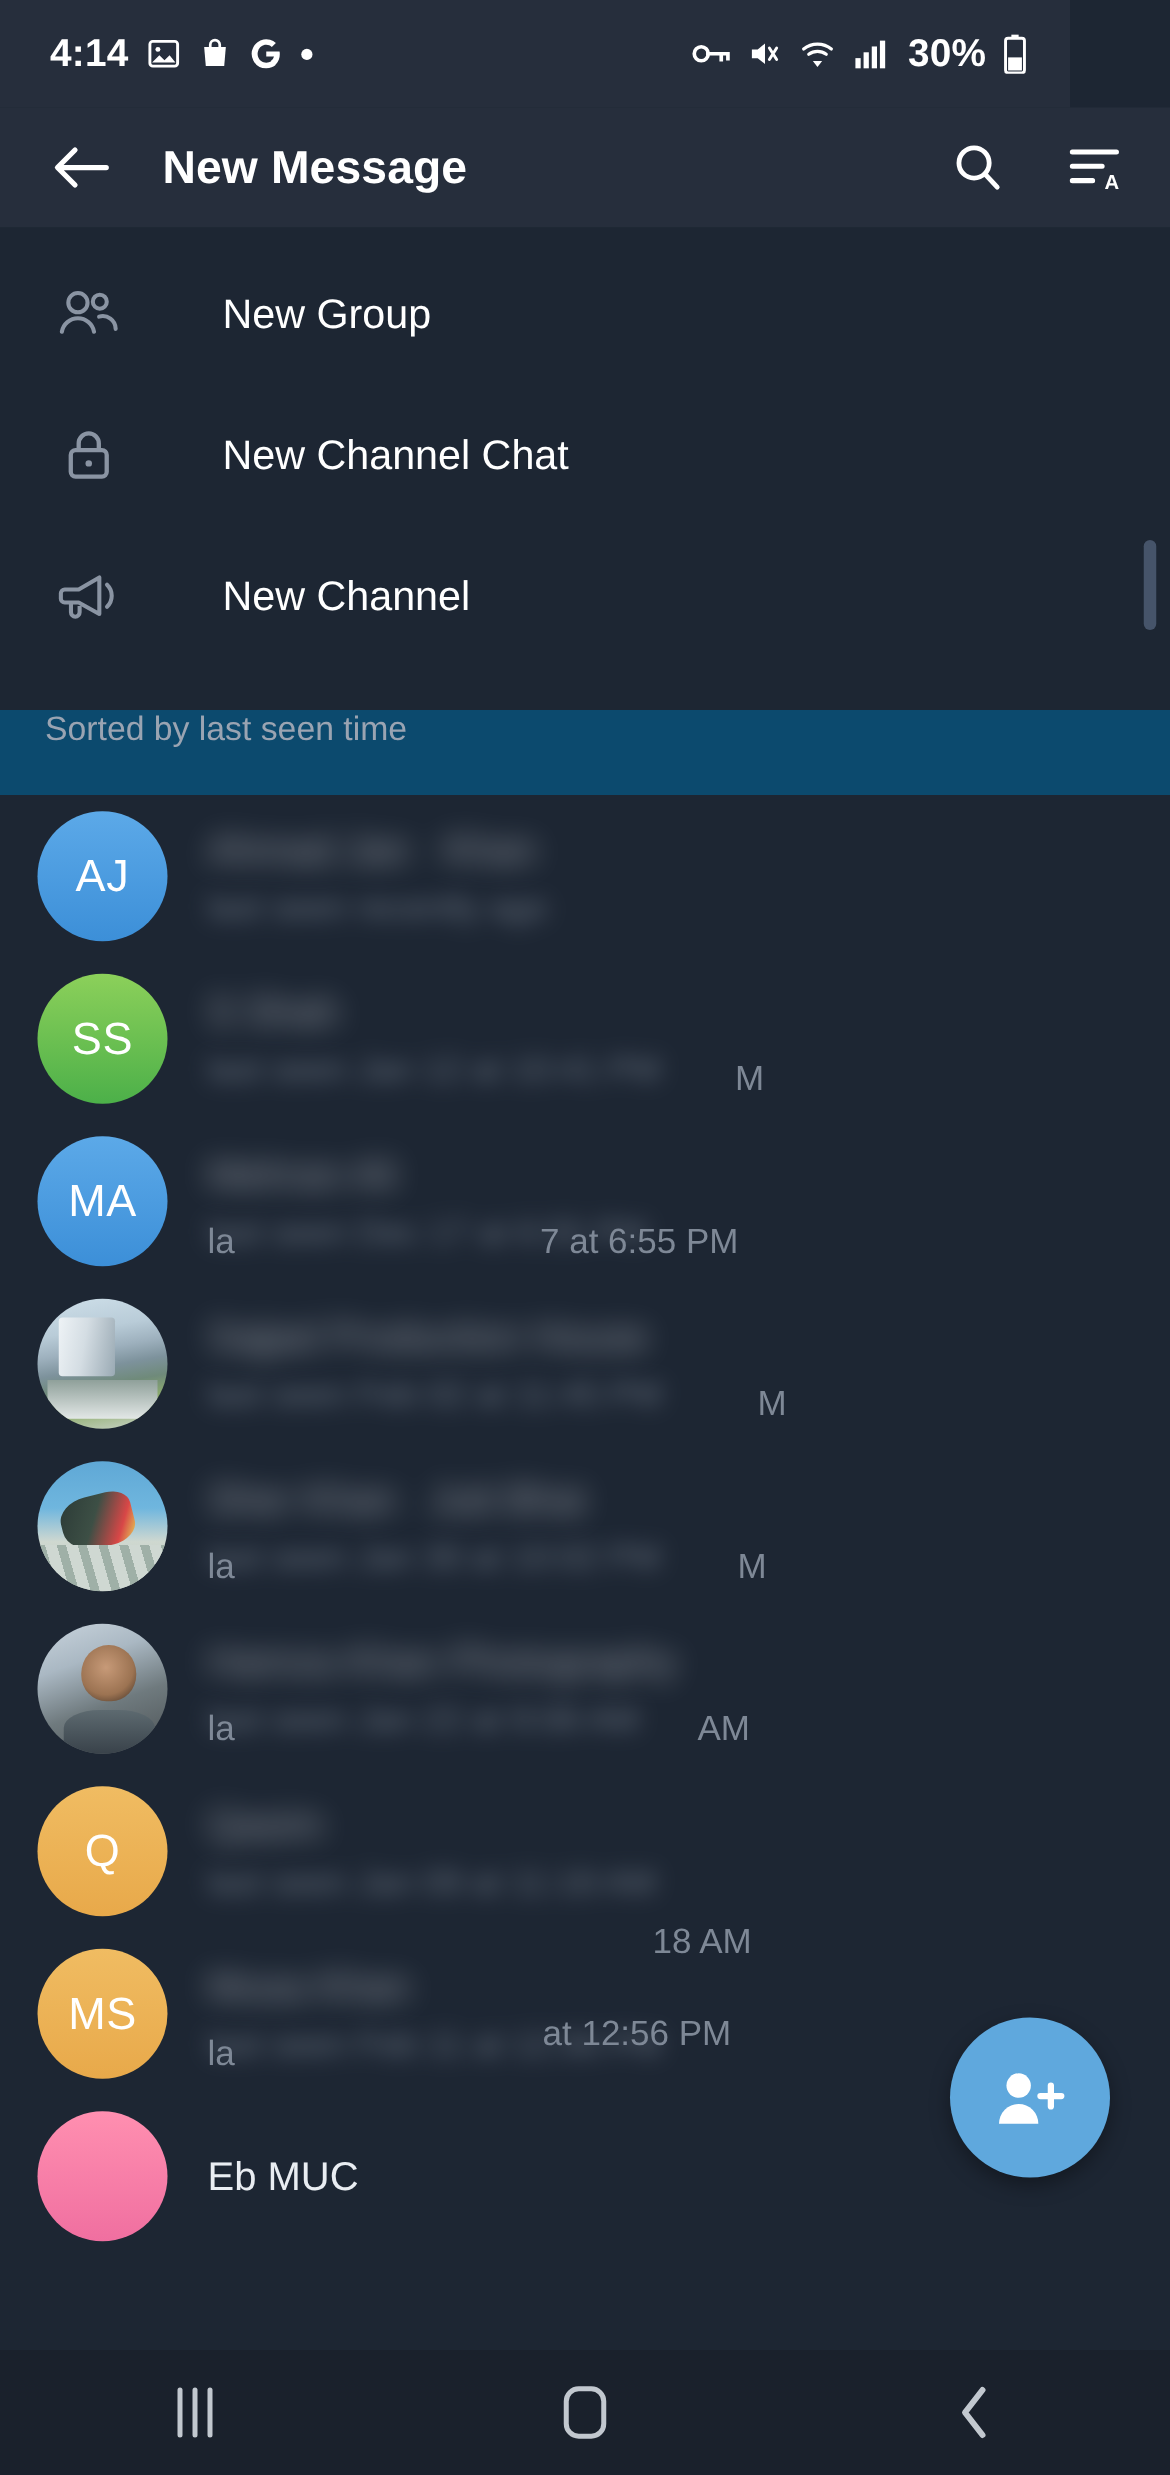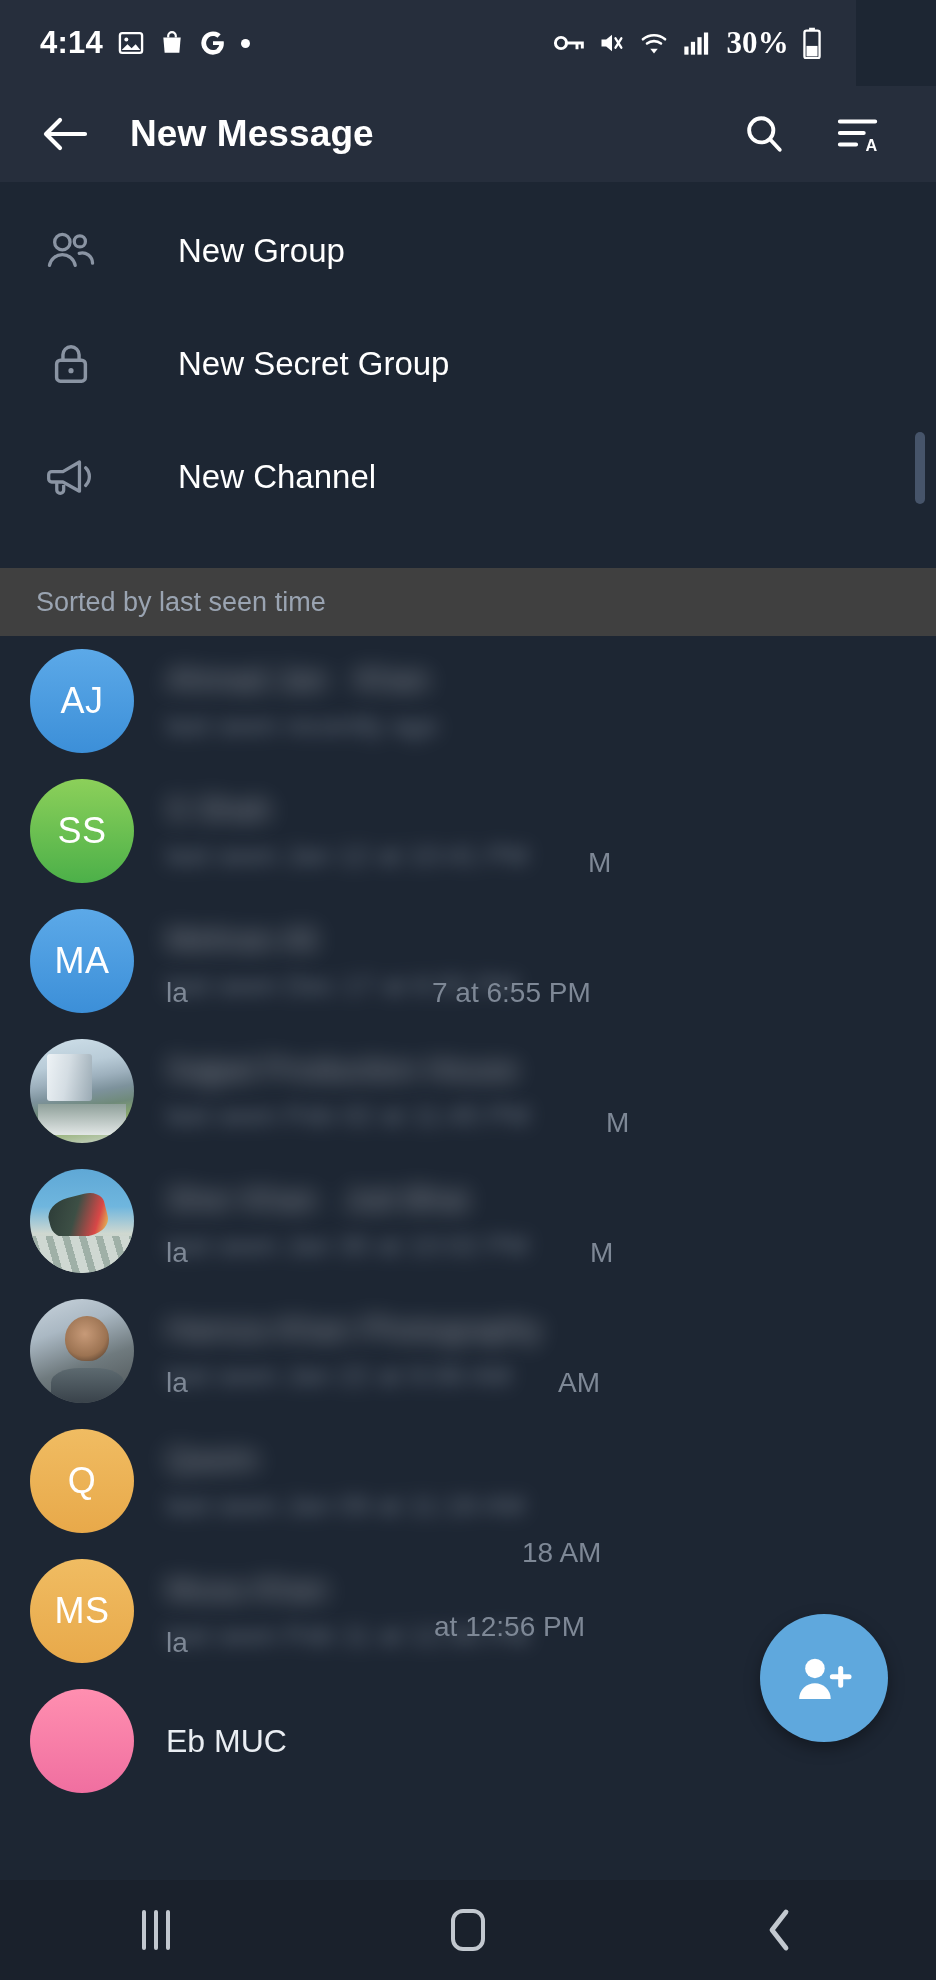--- a/index.html
+++ b/index.html
@@ -15,30 +15,30 @@
   .statusbar {
     position: absolute; top: 0; left: 0; width: 856px; height: 86px;
     background: #262e3c;
     display: flex; align-items: center; justify-content: space-between;
     padding: 0 34px 0 40px;
     color: #ffffff;
   }
   .sb-left { display: flex; align-items: center; gap: 14px; }
   .sb-right { display: flex; align-items: center; gap: 13px; }
   .sb-time { font-size: 31px; font-weight: 700; letter-spacing: .2px; }
-  .sb-pct { font-size: 31px; font-weight: 700; letter-spacing: .2px; margin-left: 3px; font-family: Liberation Serif, serif; }
+  .sb-pct { font-size: 31px; font-weight: 700; letter-spacing: .2px; margin-left: 3px; }
   .sb-icon { display: inline-flex; align-items: center; justify-content: center; }
   .sb-dot { width: 9px; height: 9px; border-radius: 50%; background: #fff; display:inline-block; }
 
   
   .appbar {
     position: absolute; top: 86px; left: 0; width: 936px; height: 96px;
     background: #262e3c;
     display: flex; align-items: center;
-    padding: 0 46px 0 34px;
+    padding: 0 28px 0 34px;
   }
   .appbar .back { width: 62px; height: 62px; display: flex; align-items: center; justify-content: center; flex: none; }
   .appbar .title {
     color: #ffffff; font-size: 37px; font-weight: 700; letter-spacing: .1px;
     margin-left: 34px; flex: 1 1 auto; white-space: nowrap;
   }
   .appbar .act { width: 64px; height: 64px; display: flex; align-items: center; justify-content: center; flex: none; }
   .appbar .act.sort { margin-left: 30px; }
 
   
@@ -52,21 +52,21 @@
 
   
   .scrollthumb {
     position: absolute; right: 11px; top: 250px; width: 10px; height: 72px;
     border-radius: 6px; background: #46546a;
   }
 
   
   .section {
     position: absolute; top: 568px; left: 0; width: 936px; height: 68px;
-    background: #404040; display: flex; align-items: center; padding-left: 36px;
+    background: #0c4a6e; display: flex; padding-left: 36px;
   }
   .section span { color: #9aa4b2; font-size: 27px; }
 
   
   .contacts { position: absolute; top: 636px; left: 0; width: 936px; height: 1244px; overflow: hidden; }
   .contact {
     position: relative; height: 130px; display: flex; align-items: center; padding-left: 30px;
   }
   .avatar {
     width: 104px; height: 104px; border-radius: 50%; flex: none;
@@ -258,21 +258,21 @@
     </div>
 
     <div class="action-row">
       <span class="ico">
         <svg width="46" height="46" viewBox="0 0 24 24">
           <rect x="4.5" y="10" width="15" height="11" rx="2" fill="none" stroke="currentColor" stroke-width="1.8"></rect>
           <path d="M7.8 10V7.2a4.2 4.2 0 018.4 0V10" fill="none" stroke="currentColor" stroke-width="1.8"></path>
           <circle cx="12" cy="15.5" r="1.35" fill="currentColor"></circle>
         </svg>
       </span>
-      <span class="lbl">New Secret Group</span>
+      <span class="lbl">New Channel Chat</span>
     </div>
 
     <div class="action-row">
       <span class="ico">
         <svg width="50" height="44" viewBox="0 0 26 22">
           <path d="M3 8.2h5.8L17.4 3.2v15.2L8.8 13.6H3a1.6 1.6 0 01-1.6-1.6V9.8A1.6 1.6 0 013 8.2z" fill="none" stroke="currentColor" stroke-width="1.7" stroke-linejoin="round"></path>
           <path d="M20.6 6.2a6.4 6.4 0 010 9.2" fill="none" stroke="currentColor" stroke-width="1.7" stroke-linecap="round"></path>
           <path d="M5.6 13.6v4.1a1.8 1.8 0 003.6 0v-2.6" fill="none" stroke="currentColor" stroke-width="1.7" stroke-linejoin="round"></path>
         </svg>
       </span>

